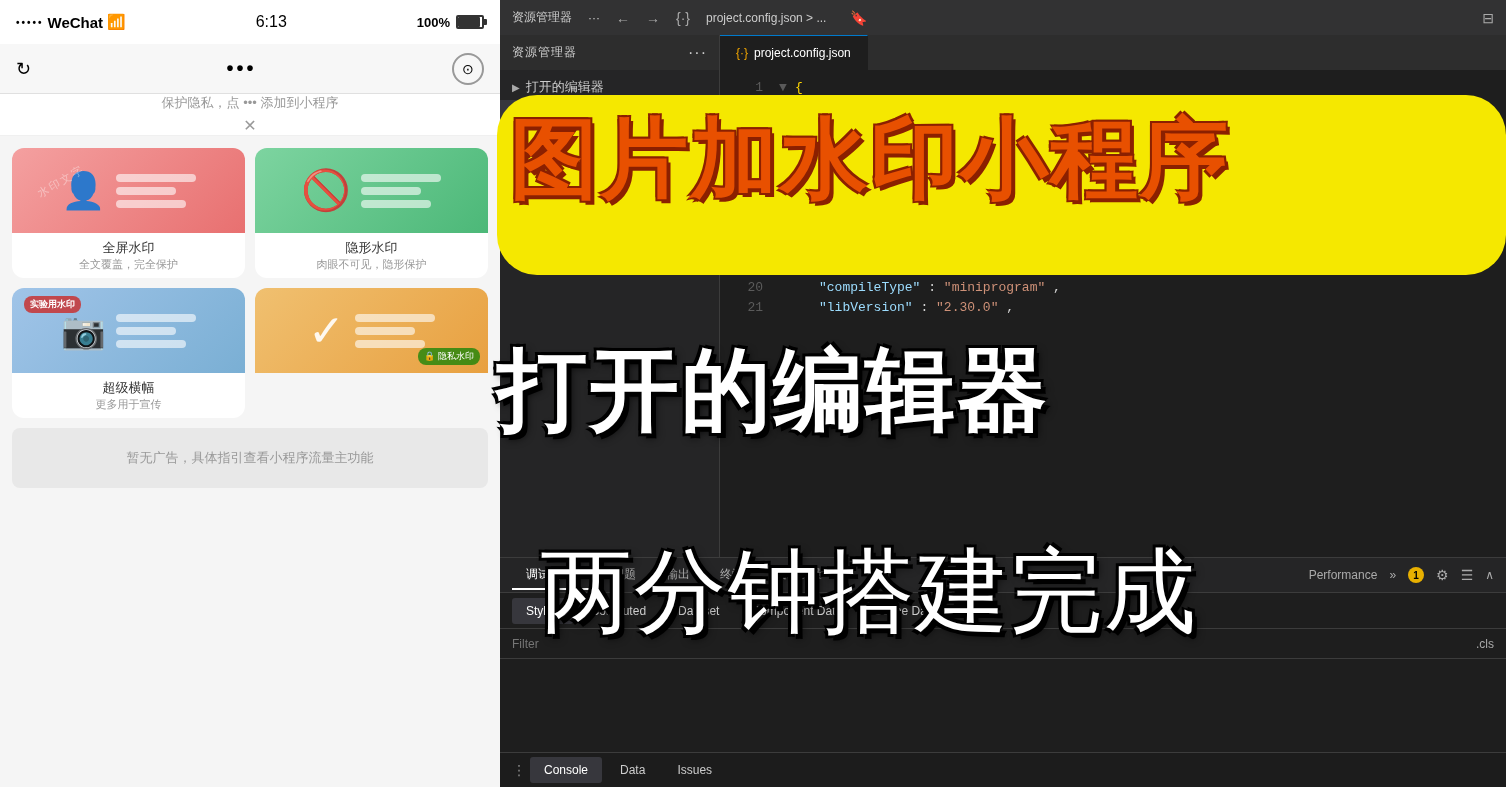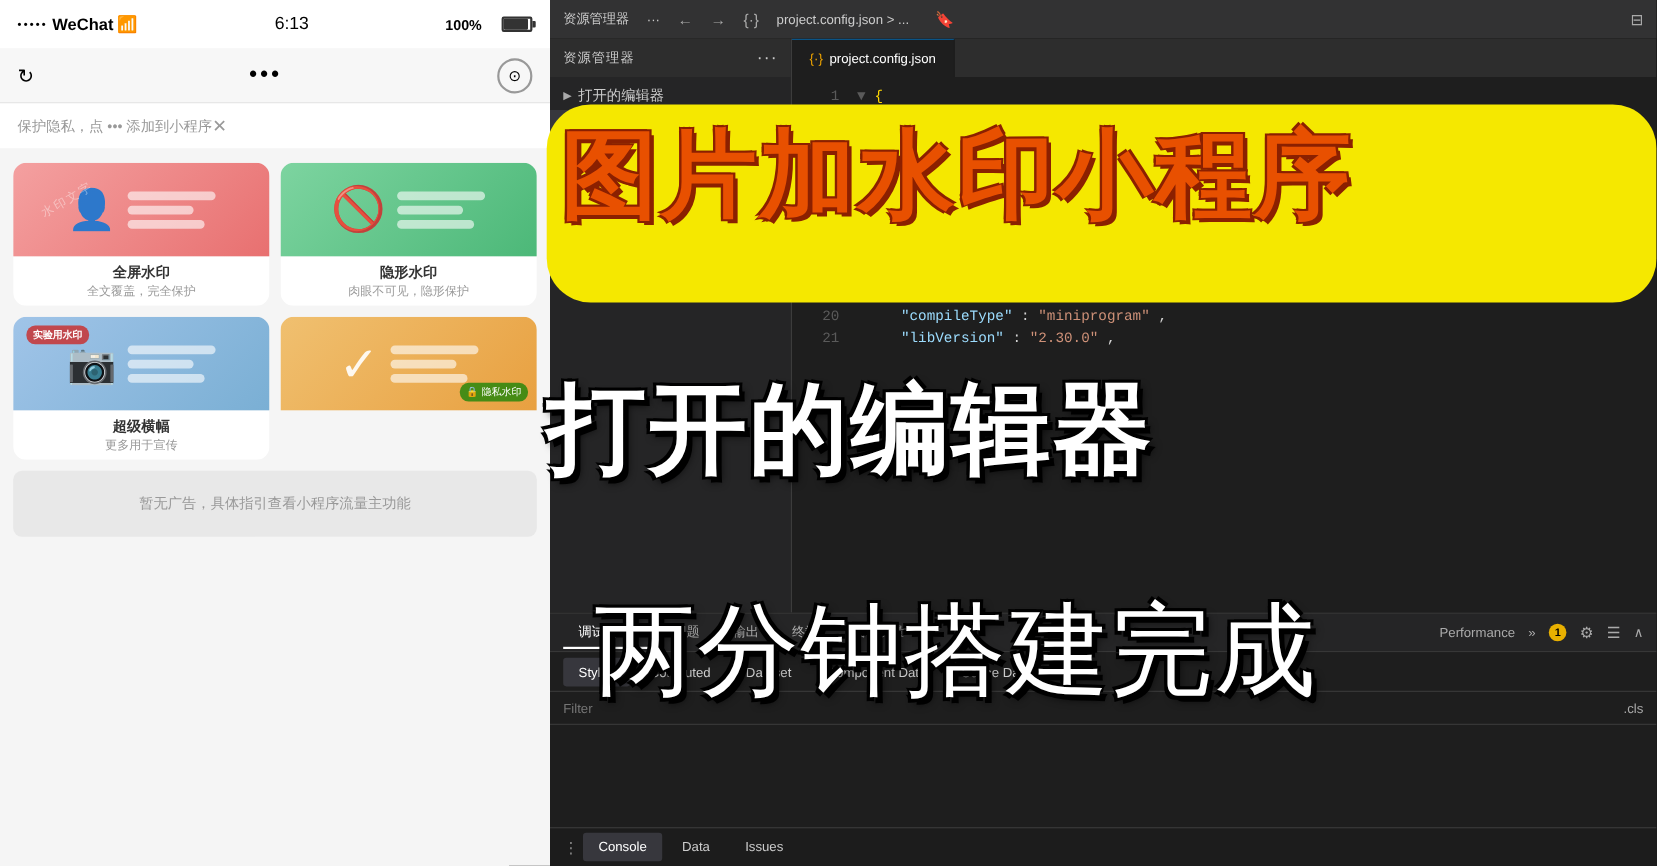--- a/index.html
+++ b/index.html
@@ -29,21 +29,21 @@
       display: flex;
       align-items: center;
       justify-content: space-between;
       padding: 0 16px;
       font-size: 15px;
       font-weight: 600;
     }
     .wechat-status-left { display: flex; align-items: center; gap: 4px; }
     .wechat-signal-dots { letter-spacing: 2px; font-size: 10px; }
     .wechat-status-center { font-size: 16px; font-weight: 500; }
-    .wechat-status-right { display: flex; align-items: center; gap: 18px; font-size: 13px; }
+    .wechat-status-right { display: flex; align-items: center; gap: 6px; font-size: 13px; }
     .battery-block {
       width: 28px; height: 14px;
       border: 2px solid #333;
       border-radius: 2px;
       position: relative;
       display: flex; align-items: center;
     }
     .battery-block::after {
       content: '';
       position: absolute; right: -5px; top: 50%;
@@ -76,25 +76,26 @@
       border: 2px solid #999;
       display: flex; align-items: center; justify-content: center;
       font-size: 14px;
     }
 
     .wechat-privacy-bar {
       background: #fff;
       height: 42px;
       display: flex;
       align-items: center;
-      justify-content: flex-start;
+      justify-content: space-between;
       padding: 0 16px;
       color: #999;
       font-size: 13px;
       border-bottom: 1px solid #f0f0f0;
+      flex-direction: column;
     }
     .privacy-close { font-size: 16px; cursor: pointer; }
 
     .wechat-content {
       flex: 1;
       padding: 12px;
       background: #f5f5f5;
       overflow: hidden;
     }
 
@@ -180,21 +181,21 @@
       background: #fff;
       height: 45px;
       display: flex;
       flex-direction: column;
       align-items: center;
       justify-content: center;
       padding: 4px;
     }
     .card-title {
       font-size: 13px;
-      font-weight: 700;
+      font-weight: 400;
       color: #333;
     }
     .card-subtitle {
       font-size: 11px;
       color: #999;
     }
 
     .ad-placeholder {
       background: #e8e8e8;
       border-radius: 8px;

